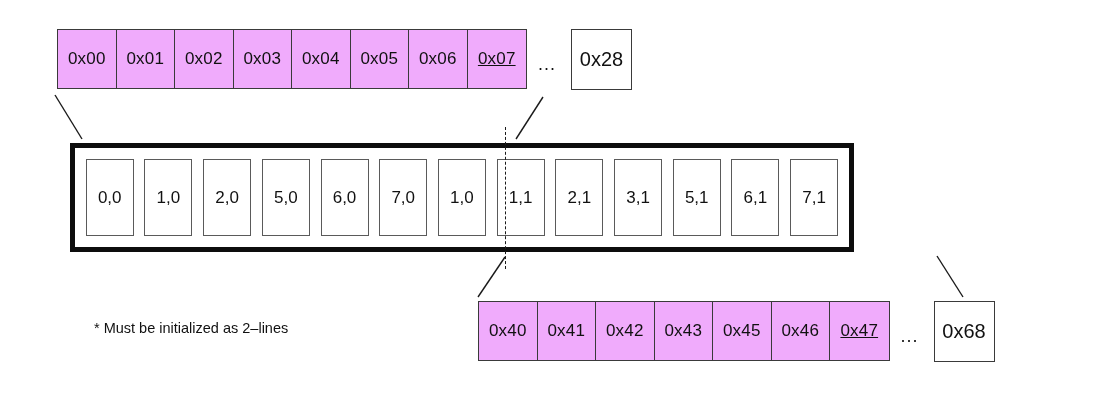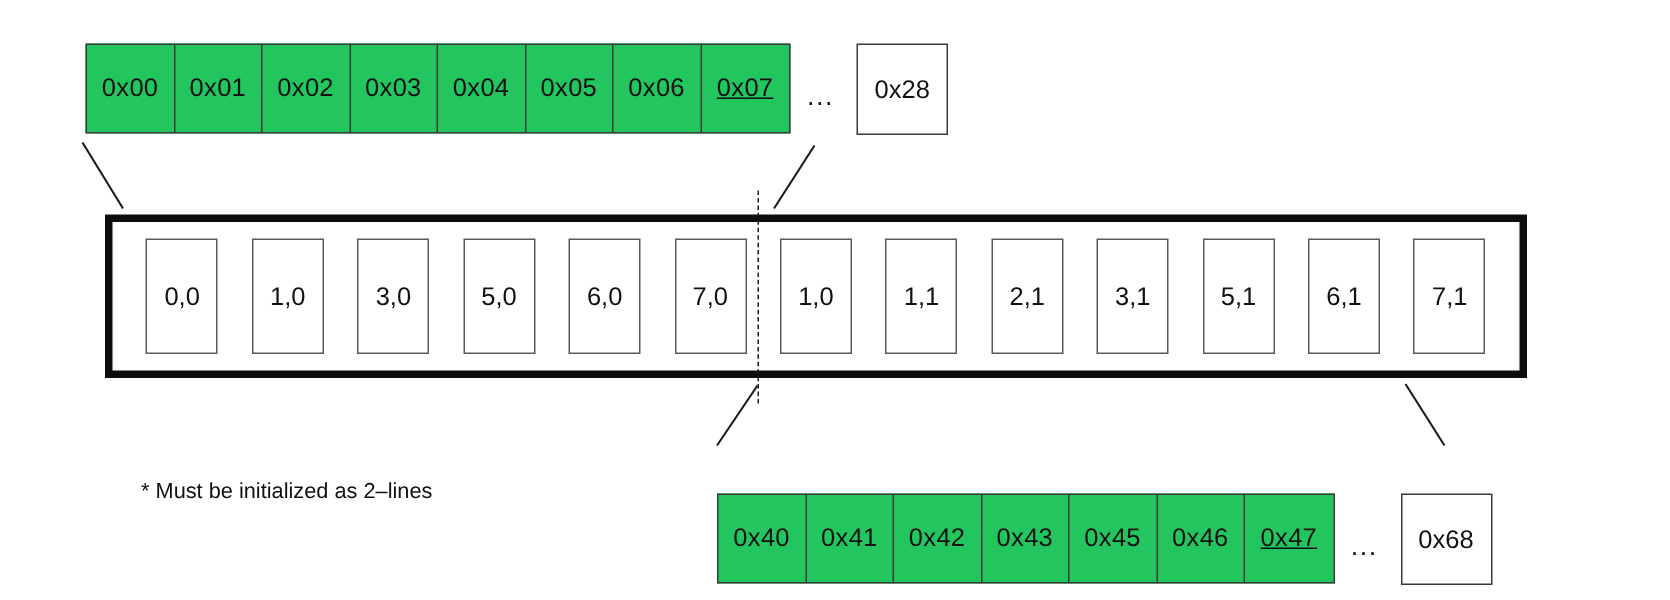--- a/index.html
+++ b/index.html
@@ -31,26 +31,26 @@
     stroke-width: 1.4;
   }
 
   
   .mem-row {
     position: absolute;
     display: flex;
     align-items: flex-start;
   }
   .mem-row-top    { left: 57px;  top: 29px;  }
-  .mem-row-bottom { left: 478px; top: 301px; margin-top: 28px; }
+  .mem-row-bottom { left: 478px; top: 301px; }
 
   .mem-strip {
     display: flex;
     border: 1.6px solid #3a3a3a;
-    background: #22c55e;
+    background: #f0abfc;
   }
   .mem-cell {
     width: 58.5px;
     height: 58px;
     border-right: 1.6px solid #3a3a3a;
     display: flex;
     align-items: center;
     justify-content: center;
     font-size: 17px;
     letter-spacing: 0.2px;
@@ -67,30 +67,30 @@
     letter-spacing: 1px;
   }
 
   .lone-cell {
     width: 61px;
     height: 61px;
     border: 1.6px solid #3a3a3a;
     display: flex;
     align-items: center;
     justify-content: center;
-    font-size: 17px;
+    font-size: 20px;
     background: #fff;
   }
 
   
   .buffer-box {
     position: absolute;
     left: 70px;
     top: 143px;
-    width: 948px;
+    width: 784px;
     height: 109px;
     border: 5px solid #0d0d0d;
     background: #fff;
     display: flex;
     align-items: center;
     justify-content: space-evenly;
   }
   .buffer-cell {
     width: 48px;
     height: 77px;
@@ -144,21 +144,21 @@
       <div class="mem-cell">0x06</div>
       <div class="mem-cell">0x07</div>
     </div>
     <div class="dots">...</div>
     <div class="lone-cell">0x28</div>
   </div>
 
   <div class="buffer-box">
     <div class="buffer-cell">0,0</div>
     <div class="buffer-cell">1,0</div>
-    <div class="buffer-cell">3,0</div>
+    <div class="buffer-cell">2,0</div>
     <div class="buffer-cell">5,0</div>
     <div class="buffer-cell">6,0</div>
     <div class="buffer-cell">7,0</div>
     <div class="buffer-cell">1,0</div>
     <div class="buffer-cell">1,1</div>
     <div class="buffer-cell">2,1</div>
     <div class="buffer-cell">3,1</div>
     <div class="buffer-cell">5,1</div>
     <div class="buffer-cell">6,1</div>
     <div class="buffer-cell">7,1</div>

